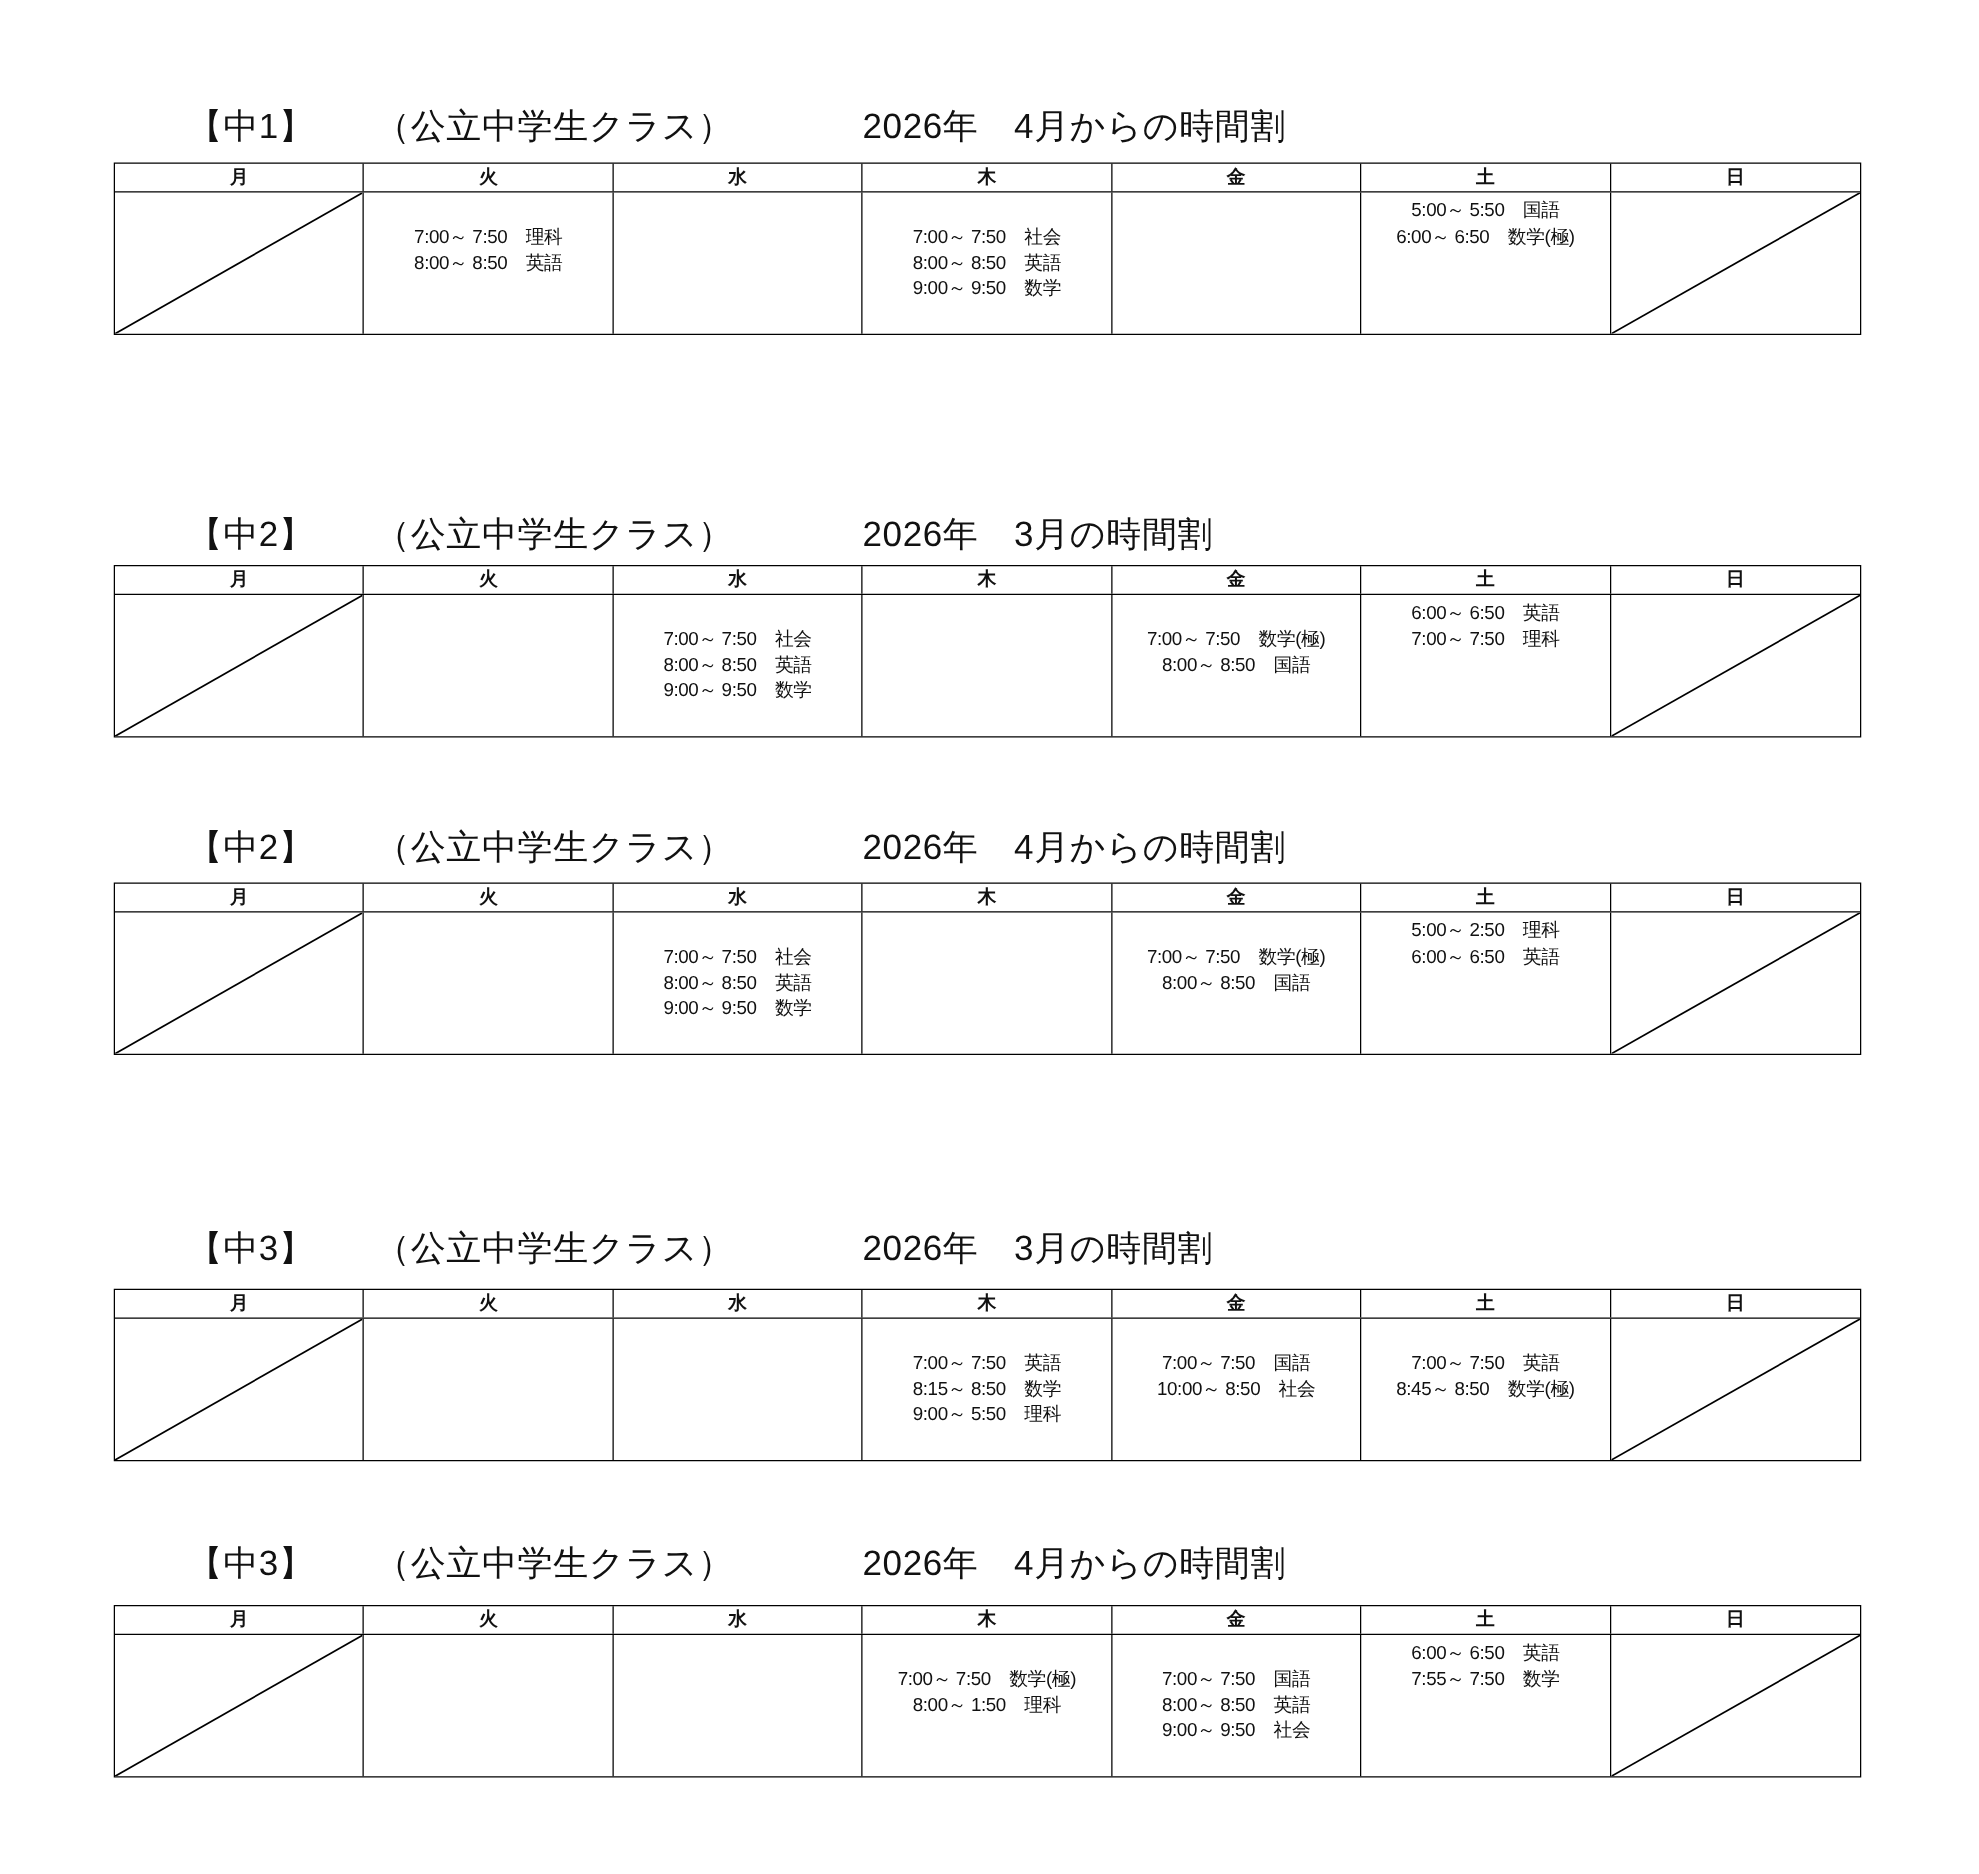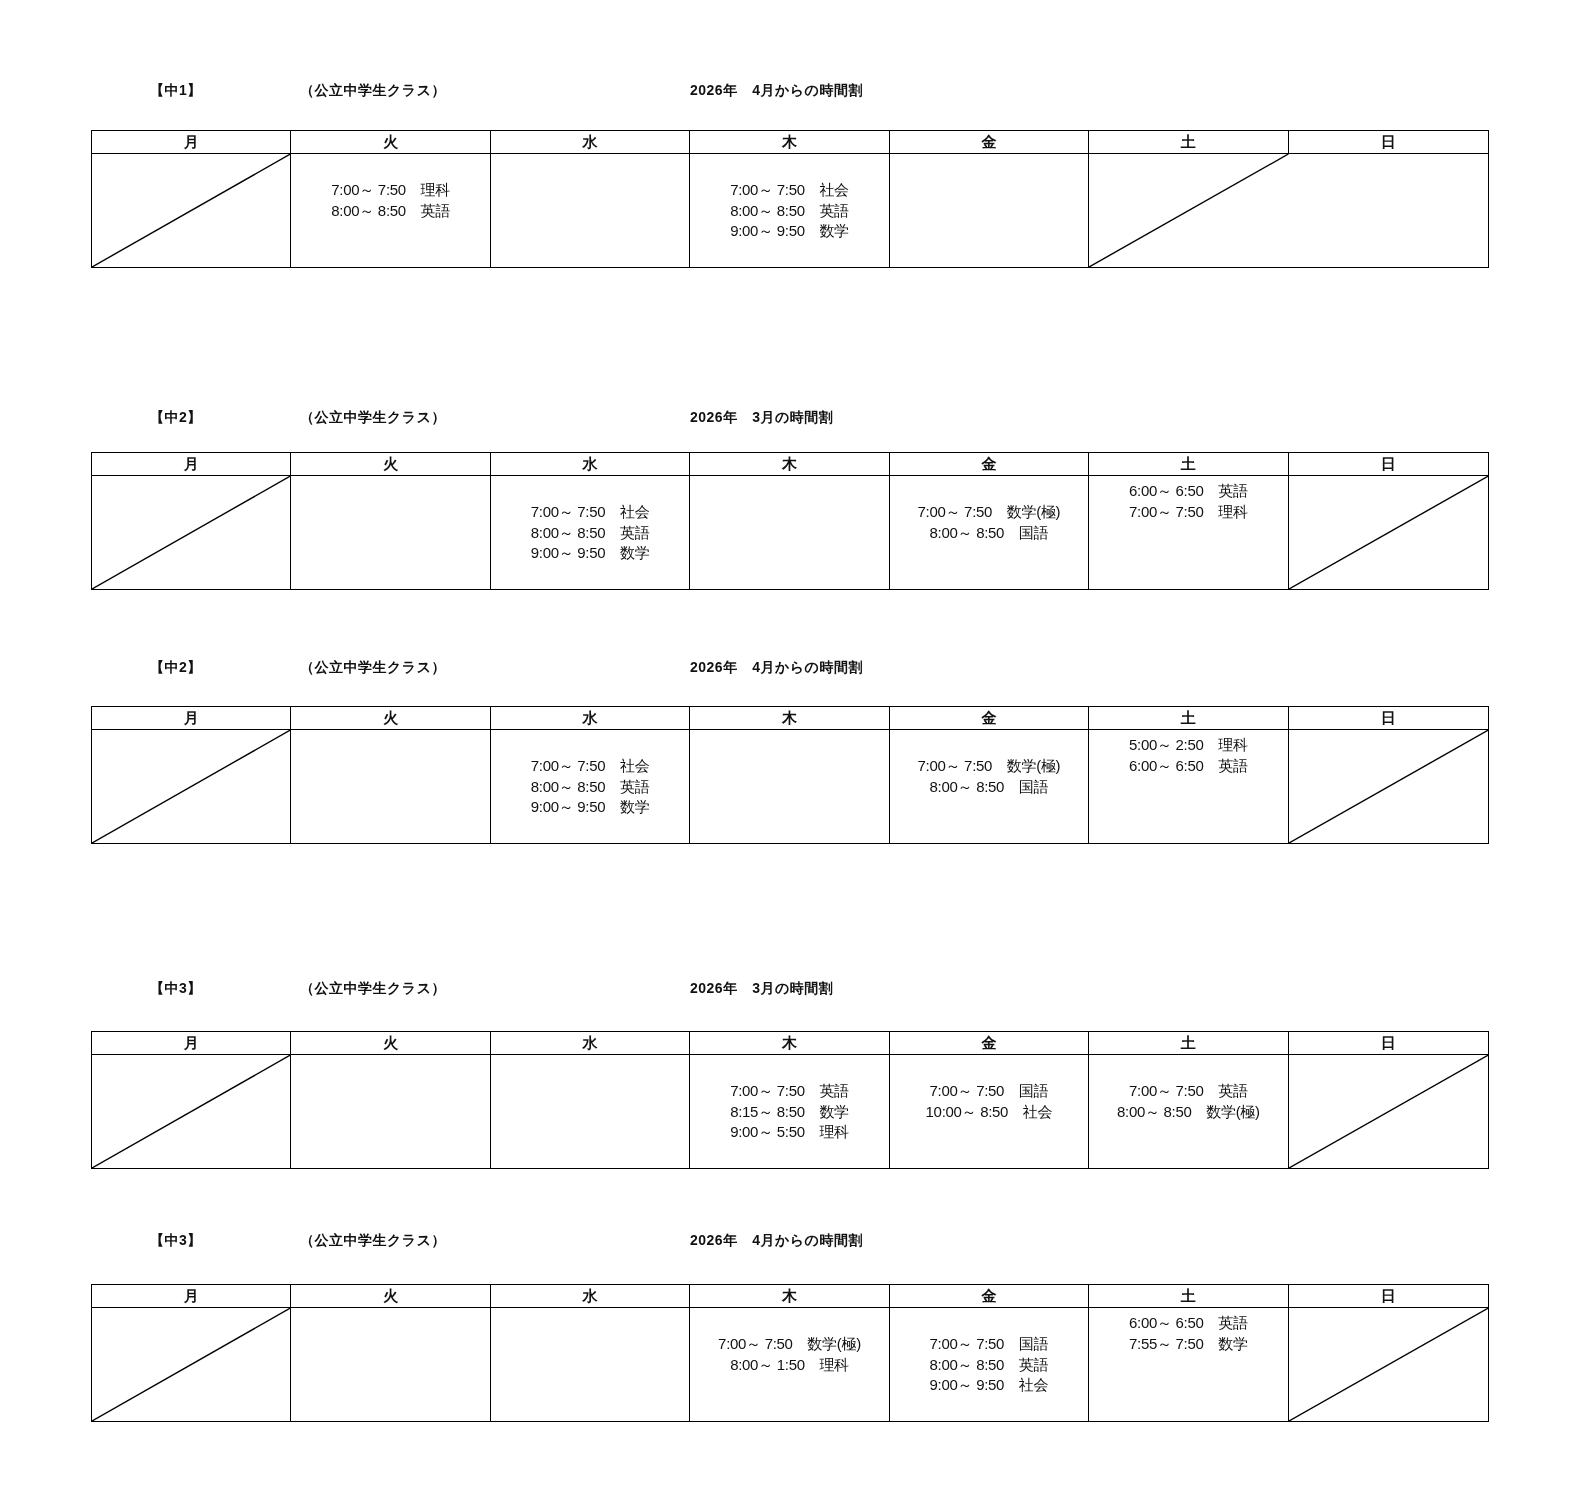--- a/index.html
+++ b/index.html
@@ -1,20 +1,20 @@
 <!DOCTYPE html>
 <html><head>
 <meta charset="utf-8">
 <style>
   html,body{margin:0;padding:0;background:#ffffff;}
   body{width:1583px;height:1499px;position:relative;overflow:hidden;
        font-family:"Liberation Sans","DejaVu Sans",sans-serif;color:#111;}
   #sheet{position:absolute;inset:0;}
-  .title-row{position:absolute;left:0;width:1583px;height:26px;font-weight:700;
-             font-size:14px;letter-spacing:0.5px;white-space:pre;}
+  .title-row{position:absolute;left:0;width:1583px;height:26px;font-weight:400;
+             font-size:28px;letter-spacing:0.5px;white-space:pre;}
   .title-row span{position:absolute;top:0;}
   .t-grade{left:150px;}
   .t-class{left:300px;text-align:right;}
   .t-sched{left:690px;}
   .tbl{position:absolute;left:91px;width:1398px;border:1.6px solid #000;box-sizing:border-box;background:#fff;}
   .hrow{display:grid;grid-template-columns:repeat(7,1fr);height:22px;border-bottom:1.6px solid #000;}
   .hd{border-right:1px solid #000;text-align:center;font-size:15px;font-weight:600;
       line-height:22px;overflow:hidden;}
   .hd:last-child{border-right:none;}
   .brow{display:grid;grid-template-columns:repeat(7,1fr);height:113px;}
@@ -54,20 +54,26 @@
         <div class="cell"></div>
         <div class="cell">
           <div class="lines" style="padding-top: 26px;">
             <div class="ln">7:00～ 7:50　社会</div>
             <div class="ln">8:00～ 8:50　英語</div>
             <div class="ln">9:00～ 9:50　数学</div>
           </div>
         </div>
         <div class="cell"></div>
         <div class="cell">
+          <div class="lines" style="padding-top: 5px;">
+            <div class="ln">5:00～ 5:50　国語</div>
+            <div class="ln">6:00～ 6:50　数学(極)</div>
+          </div>
+        </div>
+        <div class="cell">
           <svg class="diag" viewBox="0 0 100 100" preserveAspectRatio="none">
             <line x1="0" y1="100" x2="100" y2="0" stroke="#000" stroke-width="1.4" vector-effect="non-scaling-stroke"></line>
           </svg>
         </div>
       </div>
     </div>
     <div class="title-row" style="top: 409px;"><span class="t-grade">【中2】</span><span class="t-class">（公立中学生クラス）</span><span class="t-sched">2026年　3月の時間割</span></div>
     <div class="tbl" style="top: 452px;">
       <div class="hrow">
         <div class="hd">月</div>
@@ -185,21 +191,21 @@
         </div>
         <div class="cell">
           <div class="lines" style="padding-top: 26px;">
             <div class="ln">7:00～ 7:50　国語</div>
             <div class="ln">10:00～ 8:50　社会</div>
           </div>
         </div>
         <div class="cell">
           <div class="lines" style="padding-top: 26px;">
             <div class="ln">7:00～ 7:50　英語</div>
-            <div class="ln">8:00～ 8:50　数学(極)</div>
+            <div class="ln">8:45～ 8:50　数学(極)</div>
           </div>
         </div>
         <div class="cell">
           <svg class="diag" viewBox="0 0 100 100" preserveAspectRatio="none">
             <line x1="0" y1="100" x2="100" y2="0" stroke="#000" stroke-width="1.4" vector-effect="non-scaling-stroke"></line>
           </svg>
         </div>
       </div>
     </div>
     <div class="title-row" style="top: 1232px;"><span class="t-grade">【中3】</span><span class="t-class">（公立中学生クラス）</span><span class="t-sched">2026年　4月からの時間割</span></div>

